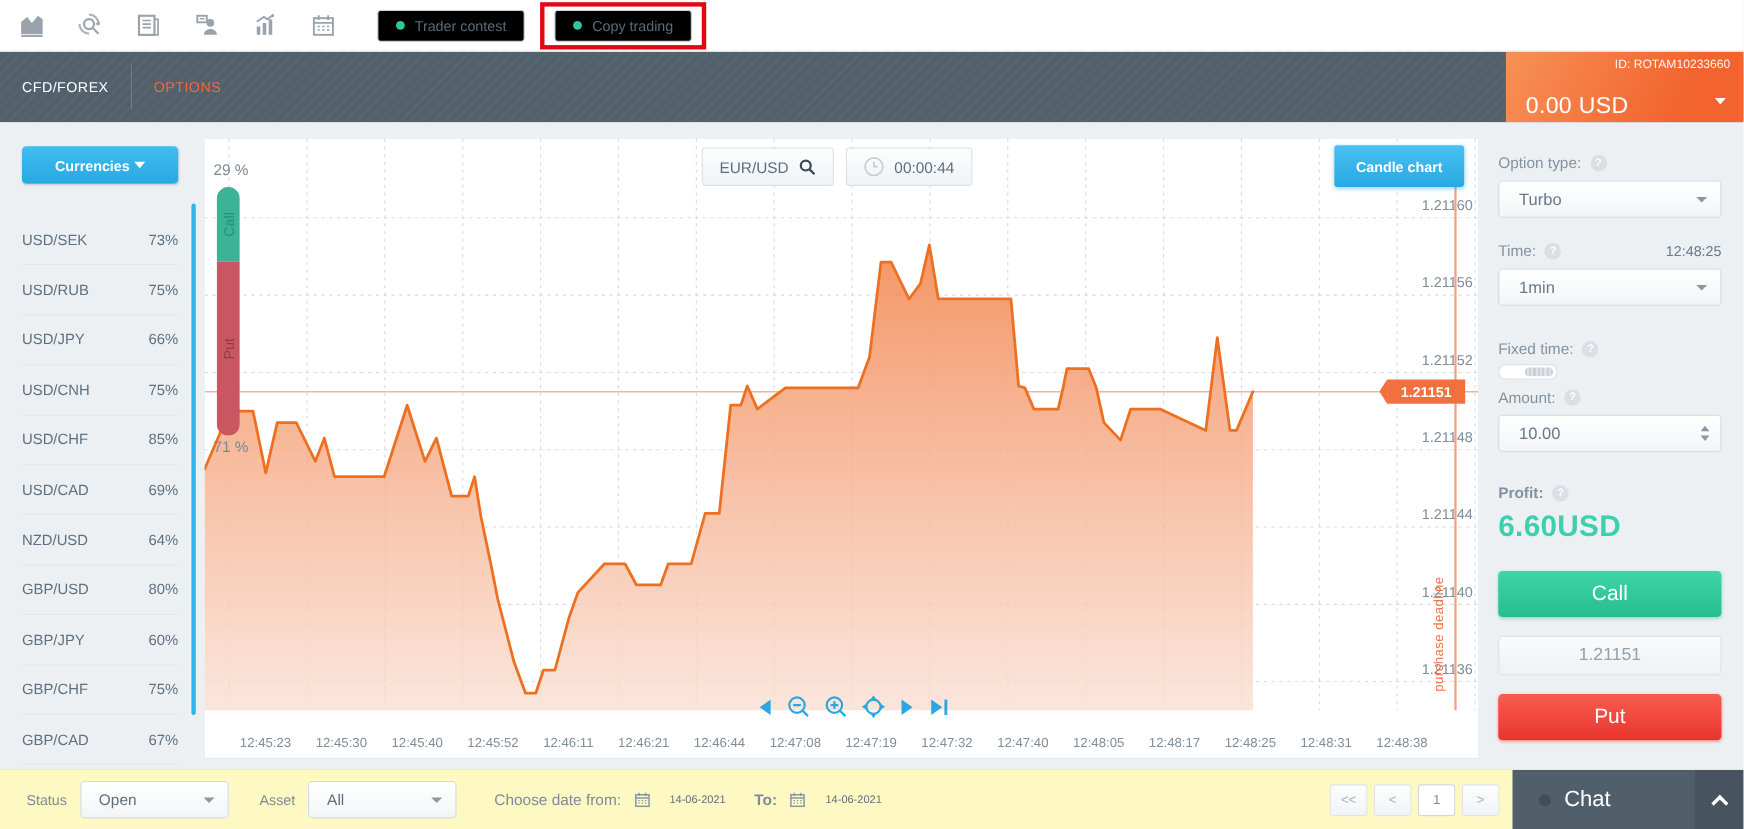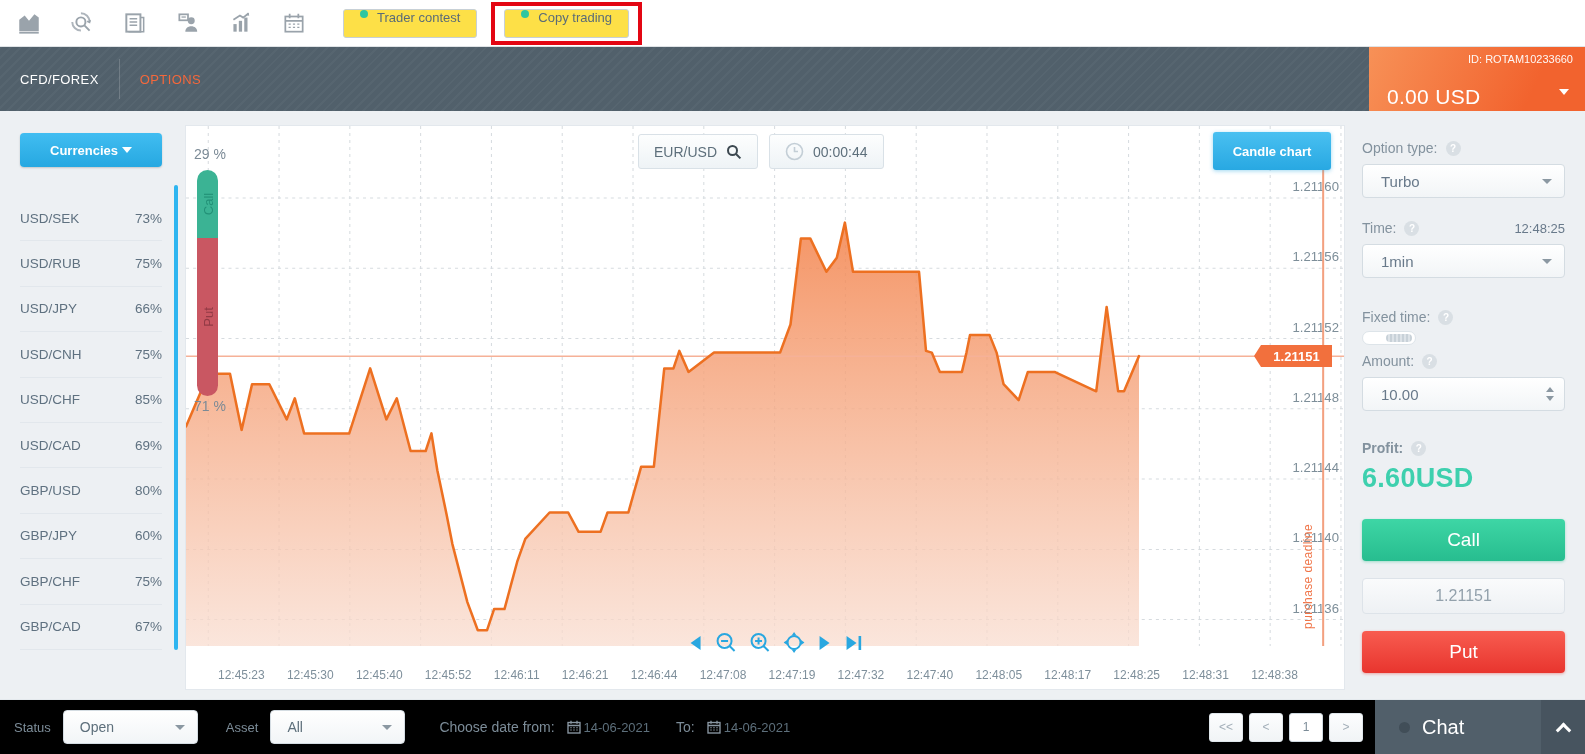--- a/index.html
+++ b/index.html
@@ -4,21 +4,21 @@
 <style>
   * { margin:0; padding:0; box-sizing:border-box; }
   html,body { width:1585px; height:754px; overflow:hidden; }
   body { font-family:"Liberation Sans","DejaVu Sans",sans-serif; background:#edf0f3; color:#5f7180; }
   .app { width:1585px; height:754px; display:flex; flex-direction:column; }
 
   
   .toolbar { height:47px; background:#fff; border-bottom:1px solid #dfe3e6; display:flex; align-items:center; padding-left:16px; position:relative; z-index:4; }
   .tool-icons { display:flex; align-items:center; gap:27px; margin-right:34px; }
   .tool-icon { width:26px; height:26px; display:flex; align-items:center; justify-content:center; cursor:pointer; }
-  .tool-btn { height:29px; padding:0 16px; border:1px solid #c7d0d6; border-radius:3px; background:#fde047; color:#5a6b77; font-size:13px; display:flex; gap:9px; cursor:pointer; }
+  .tool-btn { height:29px; padding:0 16px; border:1px solid #c7d0d6; border-radius:3px; background:#000000; color:#5a6b77; font-size:13px; display:flex; align-items:center; gap:9px; cursor:pointer; }
   .trader-btn { margin-left:2px; }
   .dot { width:8px; height:8px; border-radius:50%; background:#2fc6a0; flex:0 0 auto; }
   .highlight-box { margin-left:14px; padding:3px 9px; border:4px solid #e30613; }
 
   
   .header { height:64px; background:#51606b; background-image:repeating-linear-gradient(135deg, rgba(255,255,255,0.03) 0 2px, transparent 2px 7px); display:flex; align-items:center; position:relative; flex:0 0 auto; }
   .tab { font-size:13px; color:#fff; padding:0 20px; letter-spacing:.4px; cursor:pointer; height:100%; display:flex; align-items:center; }
   .tab.active { color:#f4683c; }
   .hdiv { width:1px; height:40px; background:rgba(255,255,255,.18); }
   .balance { position:absolute; right:0; top:0; width:216px; height:64px; background:linear-gradient(115deg,#f79157 0%,#f2632e 75%); color:#fff; padding:6px 12px 6px 18px; cursor:pointer; }
@@ -83,29 +83,29 @@
   .spinner { margin-left:auto; display:flex; flex-direction:column; gap:4px; }
   .sp { width:0; height:0; border-left:4px solid transparent; border-right:4px solid transparent; cursor:pointer; }
   .sp.up { border-bottom:5px solid #8b98a2; }
   .sp.down { border-top:5px solid #8b98a2; }
   .profit-value { margin-top:5px; color:#3ed0ae; font-size:27px; font-weight:bold; letter-spacing:.3px; }
   .btn-call { margin-top:25px; width:100%; height:42px; border:none; border-radius:4px; background:linear-gradient(#3ed6a5,#27bd8f); color:#fff; font-size:19px; cursor:pointer; box-shadow:0 1px 3px rgba(46,189,143,.4); font-family:inherit; }
   .strike-box { margin-top:17px; height:36px; background:linear-gradient(#fafbfc,#eef1f4); border:1px solid #dde3e9; border-radius:4px; display:flex; align-items:center; justify-content:center; color:#93a1ac; font-size:16px; }
   .btn-put { margin-top:17px; width:100%; height:42px; border:none; border-radius:4px; background:linear-gradient(#f85c50,#e8352e); color:#fff; font-size:19px; cursor:pointer; box-shadow:0 1px 3px rgba(232,53,46,.4); font-family:inherit; }
 
   
-  .bottom-bar { height:55px; background:#000000; border-top:1px solid #e4e9ed; display:flex; align-items:center; padding-left:14px; position:relative; font-size:13px; color:#7c8c98; flex:0 0 auto; }
+  .bottom-bar { height:55px; background:#fef9c3; border-top:1px solid #e4e9ed; display:flex; align-items:center; padding-left:24px; position:relative; font-size:13px; color:#7c8c98; flex:0 0 auto; }
   .bselect { width:135px; height:34px; margin-left:12px; background:linear-gradient(#ffffff,#f2f5f7); border:1px solid #d4dce2; border-radius:4px; display:flex; align-items:center; padding:0 12px 0 16px; color:#5d6f7b; font-size:14px; cursor:pointer; }
   .bselect .caret { margin-left:auto; border-top-width:5px; }
   .blabel { flex:0 0 auto; }
   .asset-label { margin-left:28px; }
   .date-label { margin-left:34px; color:#7c8c98; font-size:14px; }
   .cal { margin-left:10px; cursor:pointer; display:flex; }
-  .date-value { margin-left:1px; color:#5d6f7b; font-size:13px; cursor:pointer; }
-  .to-label { margin-left:26px; font-size:14px; }
+  .date-value { margin-left:16px; color:#5d6f7b; font-size:10px; cursor:pointer; }
+  .to-label { margin-left:26px; font-size:14px;font-weight:bold; }
   .pagination { position:absolute; right:222px; display:flex; gap:6px; }
   .pg { min-width:34px; height:29px; border:1px solid #dfe6eb; border-radius:3px; background:linear-gradient(#fcfdfe,#f1f4f6); color:#a2aeb8; display:flex; align-items:center; justify-content:center; font-size:12px; cursor:pointer; padding:0 6px; }
   .pg.current { background:#fff; border-color:#cfd9e0; color:#7c8c98; }
   .chat { position:absolute; right:0; top:0; bottom:0; width:210px; background:#515f6a; display:flex; align-items:center; color:#fff; font-size:20px; padding-left:24px; cursor:pointer; }
   .chat-dot { width:11px; height:11px; border-radius:50%; background:#414e58; margin-right:12px; }
   .chat-toggle { position:absolute; right:0; top:0; bottom:0; width:44px; background:#47545f; display:flex; align-items:center; justify-content:center; cursor:pointer; }
   .chev-up { width:11px; height:11px; border-top:3px solid #fff; border-right:3px solid #fff; transform:rotate(-45deg) translate(-2px,2px); }
 </style>
 </head>
 <body>
@@ -208,20 +208,24 @@
             <span>USD/CNH</span>
             <span>75%</span>
           </div>
           <div class="pair-row">
             <span>USD/CHF</span>
             <span>85%</span>
           </div>
           <div class="pair-row">
             <span>USD/CAD</span>
             <span>69%</span>
+          </div>
+          <div class="pair-row">
+            <span>NZD/USD</span>
+            <span>64%</span>
           </div>
           <div class="pair-row">
             <span>GBP/USD</span>
             <span>80%</span>
           </div>
           <div class="pair-row">
             <span>GBP/JPY</span>
             <span>60%</span>
           </div>
           <div class="pair-row">

